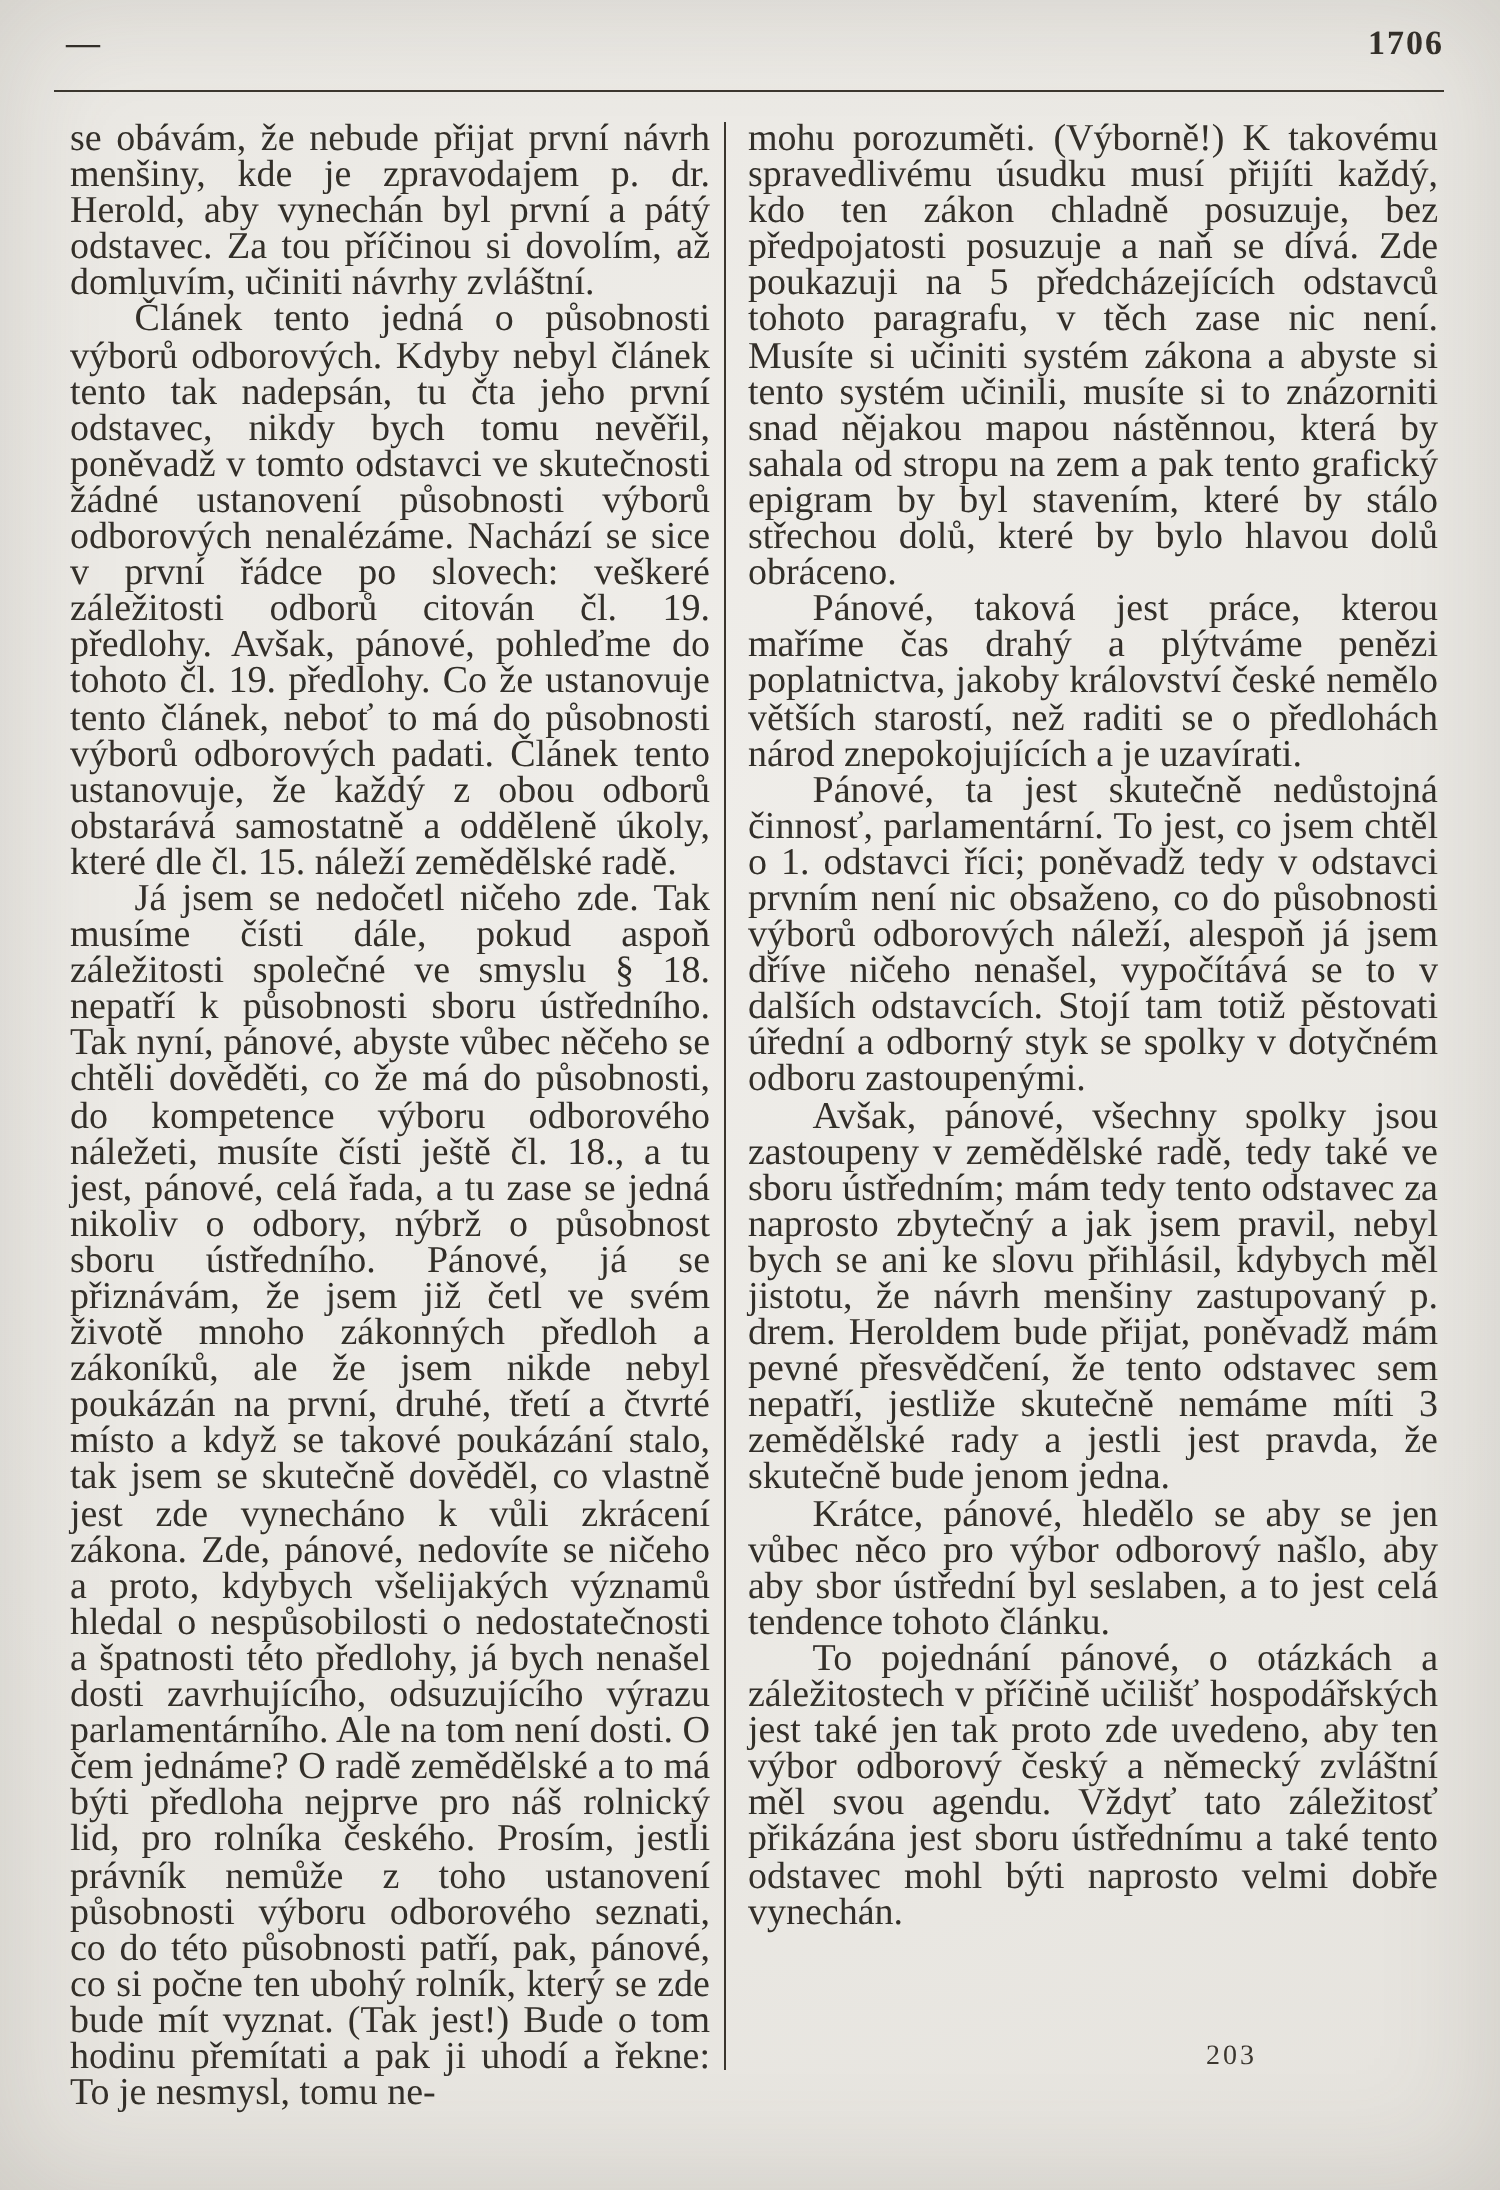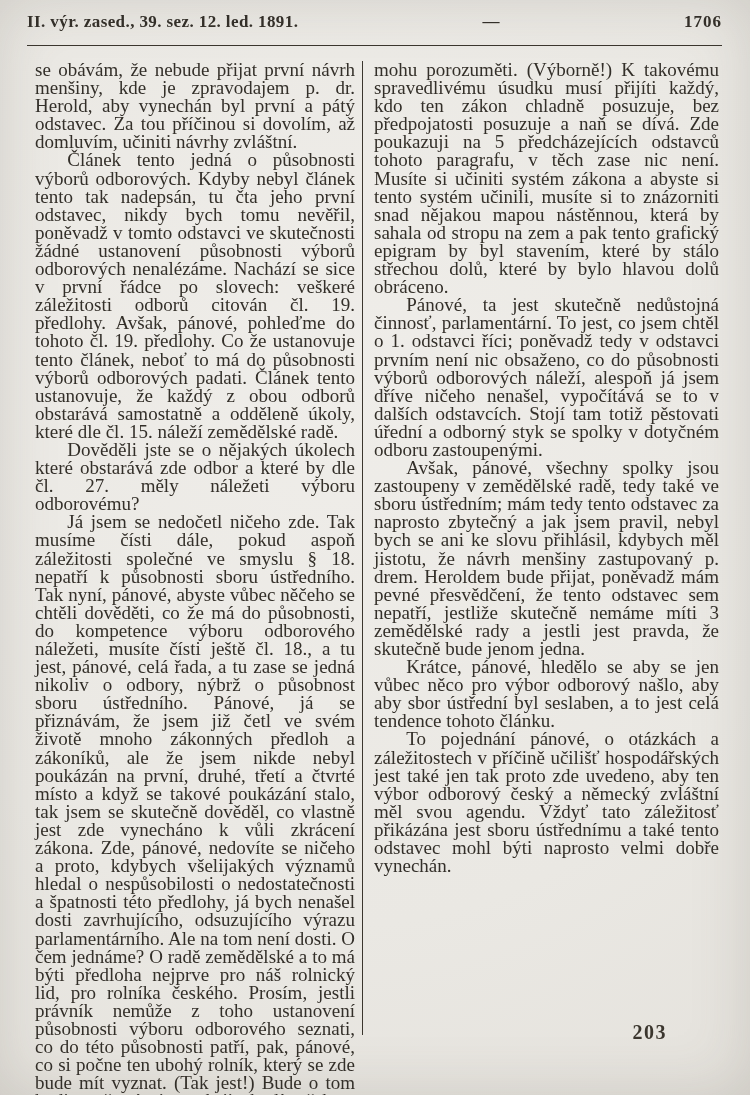--- a/index.html
+++ b/index.html
@@ -65,48 +65,46 @@
     flex: 0 0 auto;
   }
   .col p.para { margin: 0; }
   .col p.para.indent { text-indent: 1.7em; }
   
   .sheet-number {
     position: absolute;
     top: 1021px;
     left: 603px;
     width: 64px;
-    text-align: right;
-    font-size: 20px;
+    text-align: left;
+    font-size: 14px;
     letter-spacing: 1.5px;
     color: #3b362e;
-    font-weight: bold;
   }
 </style>
 </head>
 <body>
 
 <div class="page">
 
   <div class="header-row">
-    <span>II. výr. zased., 39. sez. 12. led. 1891.</span>
     <span class="dash">—</span>
     <span class="folio">1706</span>
   </div>
 
   <div class="columns">
     <div class="col col-left">
         <p class="para">se obávám, že nebude přijat první návrh menšiny, kde je zpravodajem p. dr. Herold, aby vynechán byl první a pátý odstavec. Za tou příčinou si dovolím, až domluvím, učiniti návrhy zvláštní.</p>
         <p class="para indent">Článek tento jedná o působnosti výborů odborových. Kdyby nebyl článek tento tak nadepsán, tu čta jeho první odstavec, nikdy bych tomu nevěřil, poněvadž v tomto odstavci ve skutečnosti žádné ustanovení působnosti výborů odborových nenalézáme. Nachází se sice v první řádce po slovech: veškeré záležitosti odborů citován čl. 19. předlohy. Avšak, pánové, pohleďme do tohoto čl. 19. předlohy. Co že ustanovuje tento článek, neboť to má do působnosti výborů odborových padati. Článek tento ustanovuje, že každý z obou odborů obstarává samostatně a odděleně úkoly, které dle čl. 15. náleží zemědělské radě.</p>
-        <p class="para indent">Dověděli jste se o nějakých úkolech které obstarává zde odbor a které by dle čl. 27. měly náležeti výboru odborovému?</p>
         <p class="para indent">Já jsem se nedočetl ničeho zde. Tak musíme čísti dále, pokud aspoň záležitosti společné ve smyslu § 18. nepatří k působnosti sboru ústředního. Tak nyní, pánové, abyste vůbec něčeho se chtěli dověděti, co že má do působnosti, do kompetence výboru odborového náležeti, musíte čísti ještě čl. 18., a tu jest, pánové, celá řada, a tu zase se jedná nikoliv o odbory, nýbrž o působnost sboru ústředního. Pánové, já se přiznávám, že jsem již četl ve svém životě mnoho zákonných předloh a zákoníků, ale že jsem nikde nebyl poukázán na první, druhé, třetí a čtvrté místo a když se takové poukázání stalo, tak jsem se skutečně dověděl, co vlastně jest zde vynecháno k vůli zkrácení zákona. Zde, pánové, nedovíte se ničeho a proto, kdybych všelijakých významů hledal o nespůsobilosti o nedostatečnosti a špatnosti této předlohy, já bych nenašel dosti zavrhujícího, odsuzujícího výrazu parlamentárního. Ale na tom není dosti. O čem jednáme? O radě zemědělské a to má býti předloha nejprve pro náš rolnický lid, pro rolníka českého. Prosím, jestli právník nemůže z toho ustanovení působnosti výboru odborového seznati, co do této působnosti patří, pak, pánové, co si počne ten ubohý rolník, který se zde bude mít vyznat. (Tak jest!) Bude o tom hodinu přemítati a pak ji uhodí a řekne: To je nesmysl, tomu ne-</p>
       </div>
     <div class="col-divider"></div>
     <div class="col col-right">
         <p class="para">mohu porozuměti. (Výborně!) K takovému spravedlivému úsudku musí přijíti každý, kdo ten zákon chladně posuzuje, bez předpojatosti posuzuje a naň se dívá. Zde poukazuji na 5 předcházejících odstavců tohoto paragrafu, v těch zase nic není. Musíte si učiniti systém zákona a abyste si tento systém učinili, musíte si to znázorniti snad nějakou mapou nástěnnou, která by sahala od stropu na zem a pak tento grafický epigram by byl stavením, které by stálo střechou dolů, které by bylo hlavou dolů obráceno.</p>
+        <p class="para indent">Pánové, taková jest práce, kterou maříme čas drahý a plýtváme penězi poplatnictva, jakoby království české nemělo větších starostí, než raditi se o předlohách národ znepokojujících a je uzavírati.</p>
         <p class="para indent">Pánové, ta jest skutečně nedůstojná činnosť, parlamentární. To jest, co jsem chtěl o 1. odstavci říci; poněvadž tedy v odstavci prvním není nic obsaženo, co do působnosti výborů odborových náleží, alespoň já jsem dříve ničeho nenašel, vypočítává se to v dalších odstavcích. Stojí tam totiž pěstovati úřední a odborný styk se spolky v dotyčném odboru zastoupenými.</p>
         <p class="para indent">Avšak, pánové, všechny spolky jsou zastoupeny v zemědělské radě, tedy také ve sboru ústředním; mám tedy tento odstavec za naprosto zbytečný a jak jsem pravil, nebyl bych se ani ke slovu přihlásil, kdybych měl jistotu, že návrh menšiny zastupovaný p. drem. Heroldem bude přijat, poněvadž mám pevné přesvědčení, že tento odstavec sem nepatří, jestliže skutečně nemáme míti 3 zemědělské rady a jestli jest pravda, že skutečně bude jenom jedna.</p>
         <p class="para indent">Krátce, pánové, hledělo se aby se jen vůbec něco pro výbor odborový našlo, aby aby sbor ústřední byl seslaben, a to jest celá tendence tohoto článku.</p>
         <p class="para indent">To pojednání pánové, o otázkách a záležitostech v příčině učilišť hospodářských jest také jen tak proto zde uvedeno, aby ten výbor odborový český a německý zvláštní měl svou agendu. Vždyť tato záležitosť přikázána jest sboru ústřednímu a také tento odstavec mohl býti naprosto velmi dobře vynechán.</p>
       </div>
   </div>
 
   <div class="sheet-number">203</div>
 
 </div>

